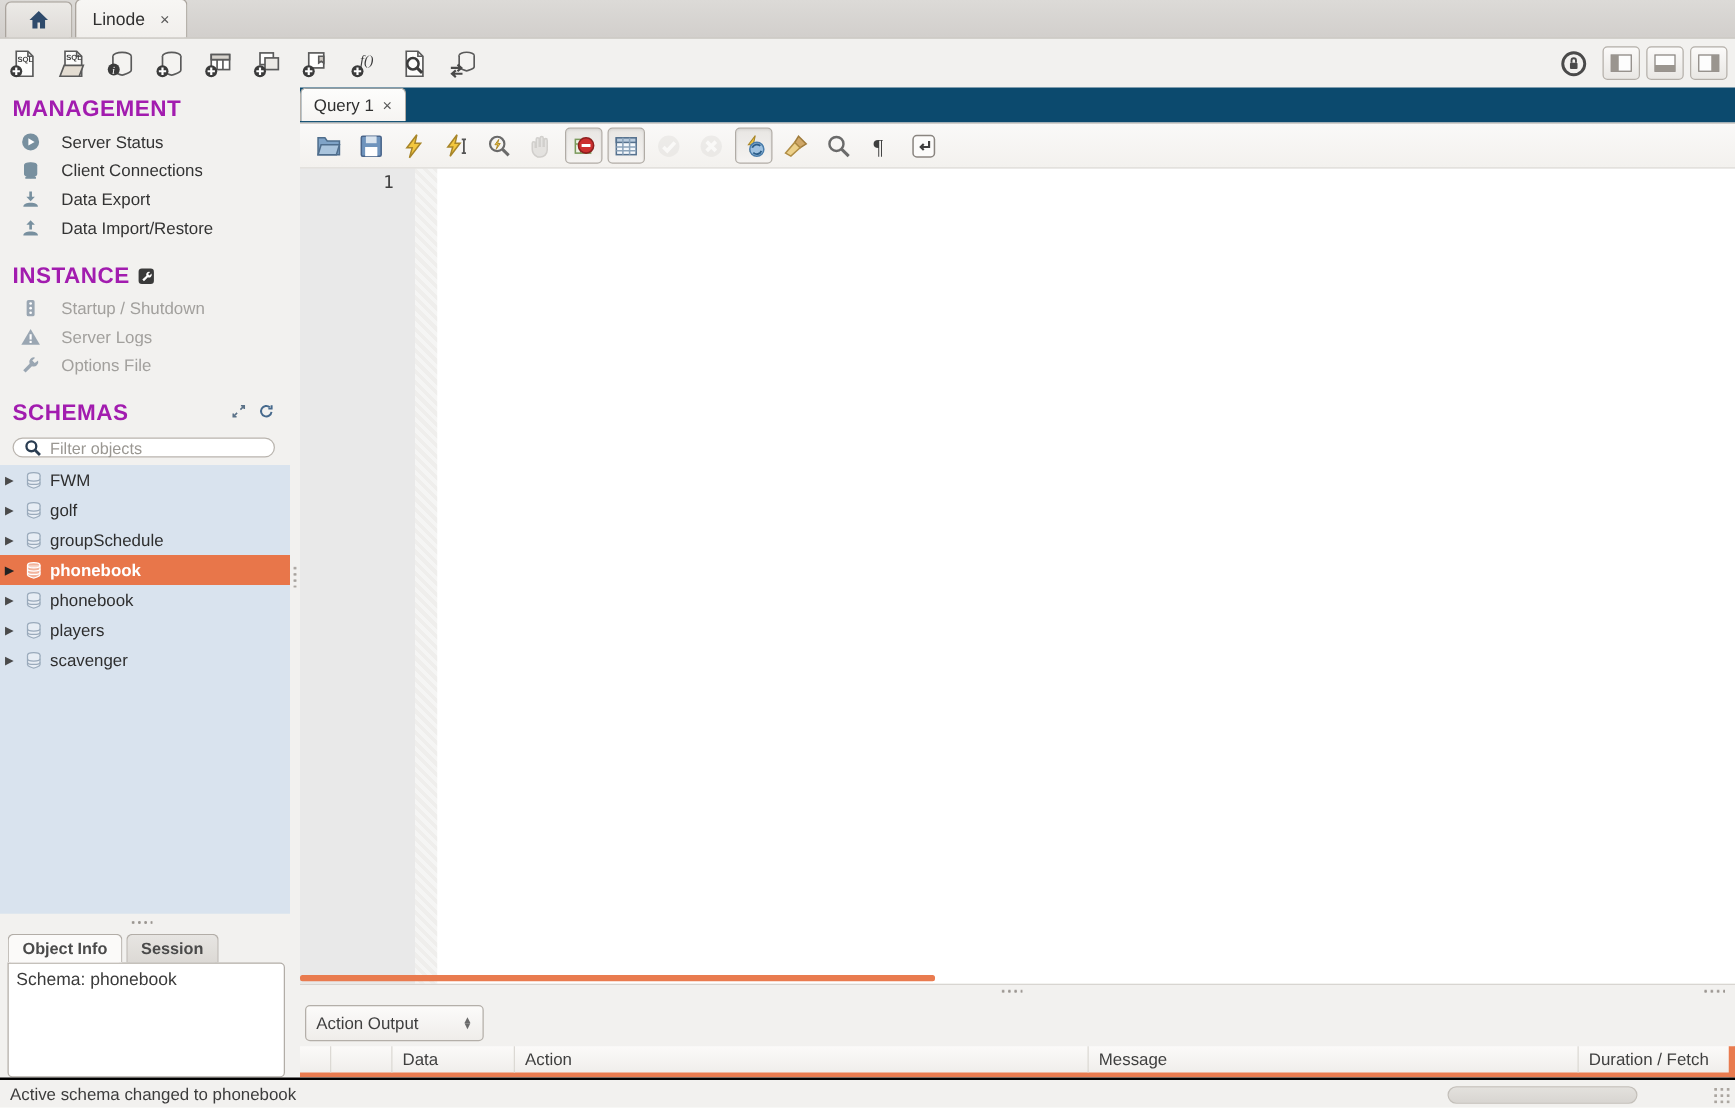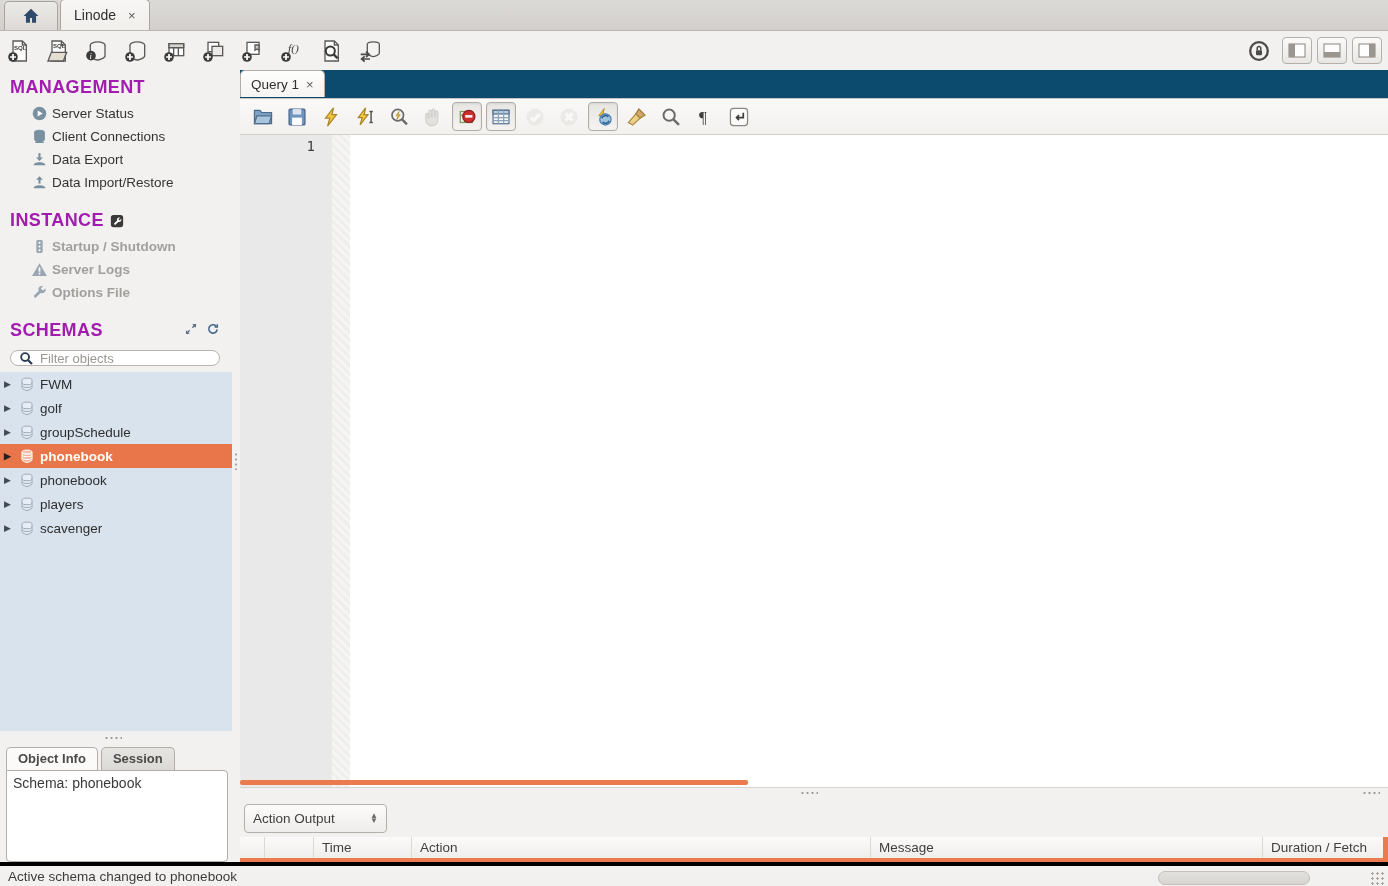--- a/index.html
+++ b/index.html
@@ -27,23 +27,23 @@
   .mt-right { margin-left:auto; display:flex; align-items:center; gap:10px; }
   .panel-btn { width:30px; height:27px; border:1px solid #b4afa9; border-radius:4px;
                background:linear-gradient(#fbfaf9,#e9e7e4); display:flex; align-items:center; justify-content:center; }
   .panel-group { display:flex; gap:5px; }
 
   
   .sidebar { position:absolute; left:0; top:70px; width:232px; height:792px;
              background:#f2f1ef; display:flex; flex-direction:column; }
   .sec-title { font-weight:bold; font-size:18px; letter-spacing:.4px; color:#a21caf;
                padding:7px 0 4px 10px; display:flex; align-items:center; gap:6px; }
-  .nav-item { display:flex; align-items:center; gap:4px; height:23px; padding-left:31px;
+  .nav-item { display:flex; align-items:center; gap:16px; height:23px; padding-left:16px;
               font-size:13.5px; color:#333; cursor:default; }
-  .nav-item.disabled { color:#a2a09d;font-weight:bold; }
+  .nav-item.disabled { color:#a2a09d; }
   .nav-icon { width:17px; height:17px; flex:0 0 17px; display:flex; align-items:center; justify-content:center; }
   .schemas-head { display:flex; align-items:center; }
   .schemas-head .sec-title { flex:1; }
   .schema-tools { display:flex; gap:8px; padding-right:12px; }
   .filter-row { padding:5px 10px 6px 10px; }
   .filter-box { width:210px; height:16px; background:#fff; border:1px solid #b9b4ae; border-radius:13px;
                 display:flex; align-items:center; padding:0 8px; gap:6px; }
   .filter-box input { border:none; outline:none; flex:1; font-size:13px; color:#444;
                       font-family:"Liberation Sans",sans-serif; background:transparent; }
   .filter-box input::placeholder { color:#9a9792; }
@@ -99,21 +99,21 @@
   .spinner { display:flex; flex-direction:column; align-items:center; line-height:5px; color:#6a6a6a; font-size:8px; }
 
   .output-header { height:25px; display:flex; border-bottom:4px solid #e97b4f; position:relative;
                    background:linear-gradient(#fbfaf9,#f0eeeb); }
   .ohcell { border-right:1px solid #dcd9d4; display:flex; align-items:center; padding-left:8px;
             font-size:13.5px; color:#3f3f3f; overflow:hidden; white-space:nowrap; }
   .vscroll-sliver { position:absolute; right:0; top:0; width:5px; height:25px; background:#e97b4f; }
 
   
   .statusbar { position:absolute; left:0; top:862px; width:1388px; height:24px;
-               background:#f2f1ef; border-top:4px solid #000000; display:flex; align-items:center; padding-left:8px; }
+               background:#f2f1ef; border-top:2px solid #000000; display:flex; align-items:center; padding-left:8px; }
   .status-text { font-size:13.5px; color:#3c3c3c; }
   .status-pill { position:absolute; right:78px; top:5px; width:152px; height:14px;
                  border:1px solid #c3bfb9; border-radius:7px; background:linear-gradient(#e3e1dd,#d8d5d1); }
   .resize-grip { position:absolute; right:4px; top:5px; width:14px; height:14px;
                  background:radial-gradient(circle, #aaa59f 1px, transparent 1.2px); background-size:5px 5px; }
 </style>
 </head>
 <body>
 
 <div class="tabbar">
@@ -622,21 +622,21 @@
       <span class="dd-label">Action Output</span>
       <span class="spinner">
           <span>▲</span>
           <span>▼</span>
         </span>
     </div>
   </div>
   <div class="output-header" id="output-header">
     <div class="ohcell" style="width: 25px;"></div>
       <div class="ohcell" style="width: 49px;"></div>
-      <div class="ohcell" style="width: 98px;">Time</div>
+      <div class="ohcell" style="width: 98px;">Data</div>
       <div class="ohcell" style="width: 459px;">Action</div>
       <div class="ohcell" style="width: 392px;">Message</div>
       <div class="ohcell" style="width: 121px; flex: 1 1 0%;">Duration / Fetch</div>
       <div class="vscroll-sliver"></div>
   </div>
 </div>
 
 <div class="statusbar">
   <span class="status-text">Active schema changed to phonebook</span>
   <div class="status-pill"></div>

